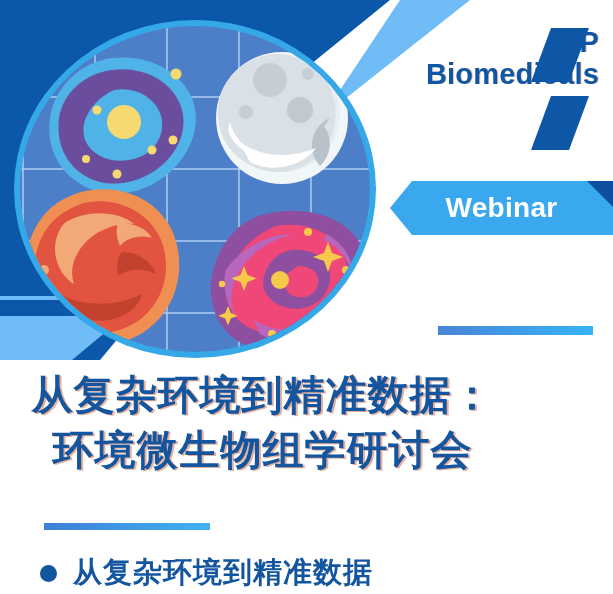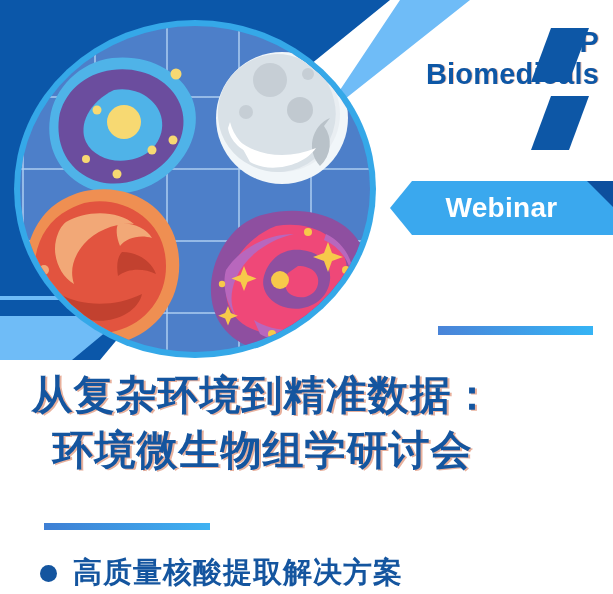--- a/index.html
+++ b/index.html
@@ -168,16 +168,16 @@
   <div class="accent-bar"></div>
 
   <div class="title">
     <div class="title-line">从复杂环境到精准数据：</div>
     <div class="title-line">环境微生物组学研讨会</div>
   </div>
 
   <div class="rule"></div>
   <div class="subtitle-row">
     <span class="bullet-dot"></span>
-    <span class="subtitle-text">高质量核酸提取解决方案</span>
+    <span class="subtitle-text">从复杂环境到精准数据</span>
   </div>
 
 </div>
 
 </body></html>

